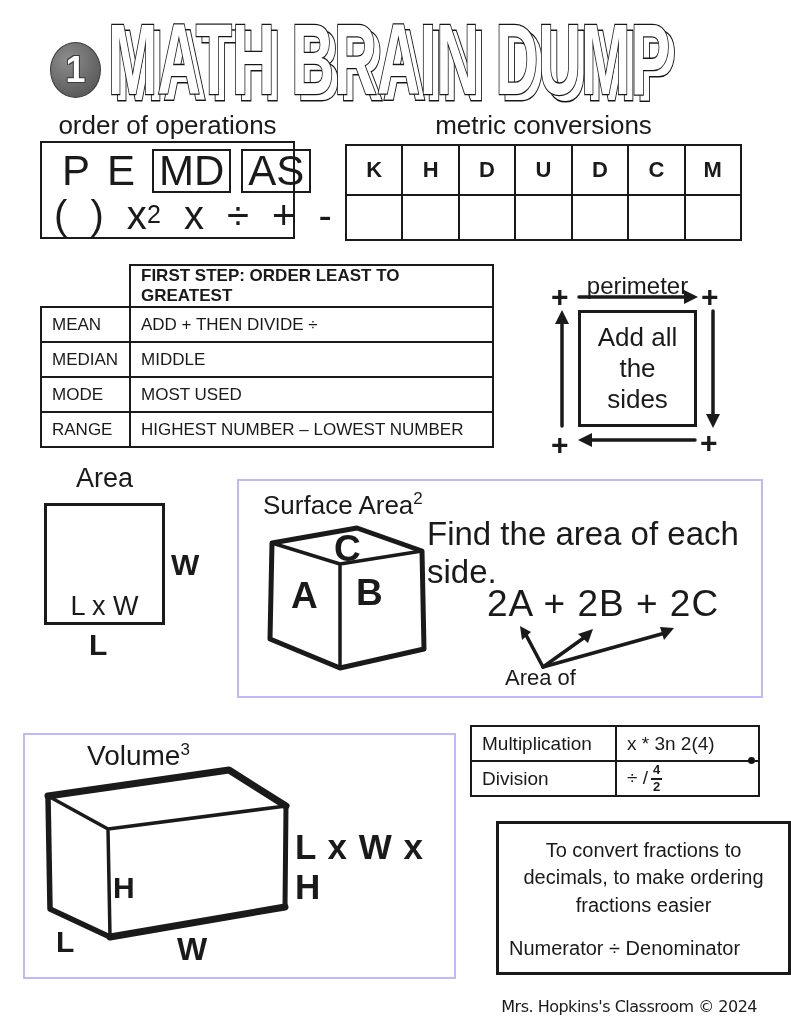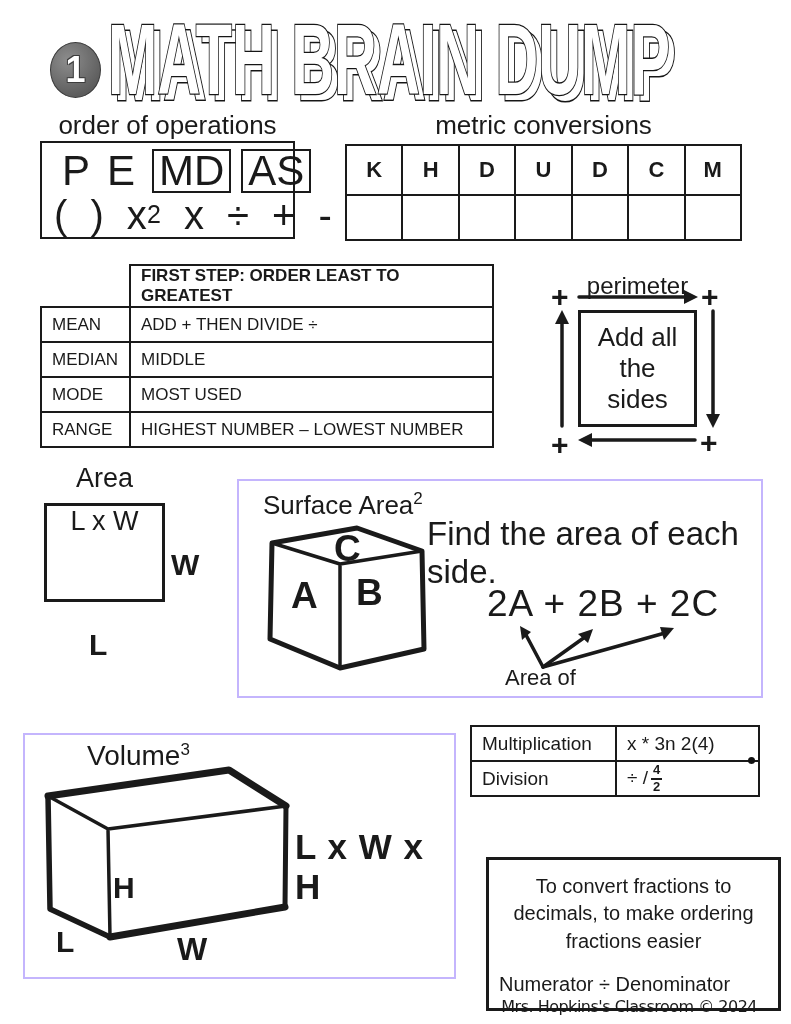--- a/index.html
+++ b/index.html
@@ -53,22 +53,22 @@
   .peri-heading{left:545px;top:256px;width:185px;font-size:24px;margin-top:17px;}
   .peri-wrap{left:545px;top:283px;width:185px;height:175px;}
   .peri-svg{position:absolute;left:0;top:0;width:185px;height:175px;}
   .peri-plus{font:bold 30px "Liberation Sans",sans-serif;fill:#1a1a1a;}
   .peri-square{position:absolute;left:33px;top:27px;width:119px;height:117px;border:3px solid #1a1a1a;
     box-sizing:border-box;display:flex;flex-direction:column;align-items:center;justify-content:center;
     font-size:26px;line-height:1.2;text-align:center;background:#fff;}
 
   
   .area-heading{left:44px;top:464px;width:121px;font-size:27px;}
-  .area-square{left:44px;top:503px;width:121px;height:99px;border:3px solid #1a1a1a;box-sizing:border-box;
-    display:flex;align-items:flex-start;justify-content:center;font-size:27px;}
+  .area-square{left:44px;top:503px;width:121px;height:122px;border:3px solid #1a1a1a;box-sizing:border-box;
+    display:flex;align-items:flex-end;justify-content:center;font-size:27px;}
   .lbl{font-weight:bold;}
 
   
   .panel{border:2px solid #c4b5fd;box-sizing:border-box;background:#fff;}
   .sa-panel{left:237px;top:479px;width:526px;height:219px;}
   .vol-panel{left:23px;top:733px;width:433px;height:246px;}
   .panel-heading{position:absolute;font-size:26px;}
   .panel-heading sup{font-size:17px;}
   .ink{stroke:#1a1a1a;fill:none;stroke-linecap:round;stroke-linejoin:round;}
   .fillink{fill:#1a1a1a;stroke:none;}
@@ -82,22 +82,22 @@
   
   .ops-table{position:absolute;left:470px;top:725px;width:290px;border-collapse:collapse;font-size:19px;}
   .ops-table td{border:2px solid #1a1a1a;height:33px;padding:0 10px;vertical-align:middle;}
   .ops-table td:first-child{width:123px;}
   .frac{display:inline-block;vertical-align:middle;text-align:center;font-size:13px;font-weight:bold;line-height:1.15;margin-left:3px;}
   .frac .den{display:block;border-top:2px solid #1a1a1a;padding:0 2px;}
   .frac .num{display:block;padding:0 2px;}
   .stray-dot{left:748px;top:757px;width:7px;height:7px;border-radius:50%;background:#111;}
 
   
-  .note-box{left:486px;top:821px;width:295px;height:154px;border:3px solid #1a1a1a;box-sizing:border-box;
-    text-align:center;font-size:20px;line-height:1.37;padding-top:13px;margin-top:36px;}
+  .note-box{left:496px;top:821px;width:295px;height:154px;border:3px solid #1a1a1a;box-sizing:border-box;
+    text-align:center;font-size:20px;line-height:1.37;padding-top:13px;}
   .note-formula{position:absolute;left:10px;bottom:10px;font-size:20px;}
 
   .footer{right:34px;top:997px;font-size:16px;font-family:"DejaVu Sans",sans-serif;letter-spacing:-0.5px;}
 </style>
 </head>
 <body>
 
 <div class="page">
 
   <div class="abs badge">

